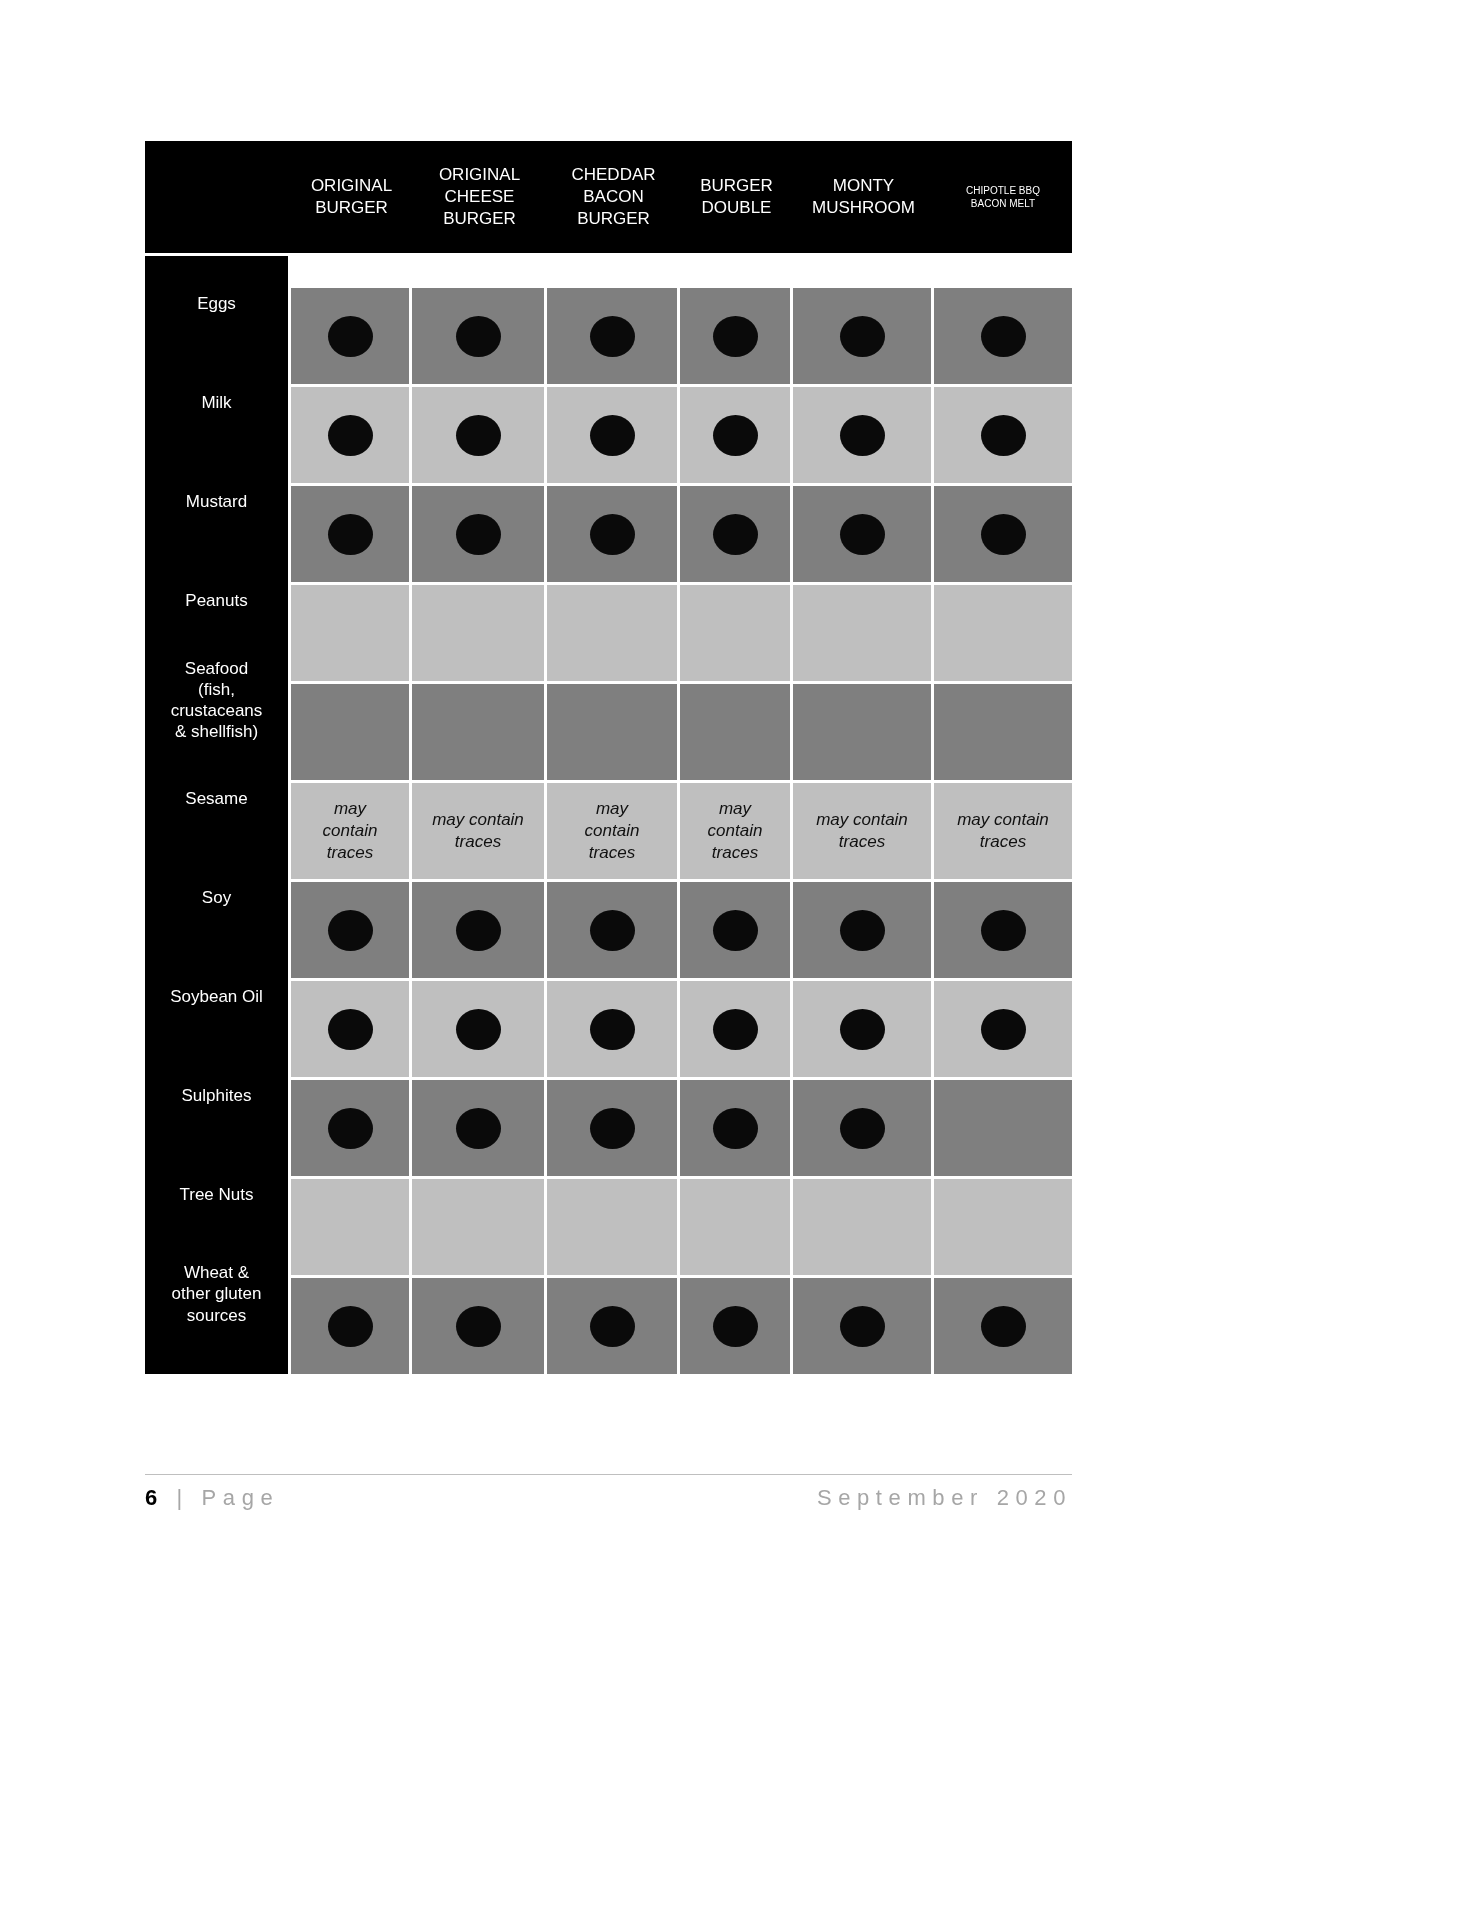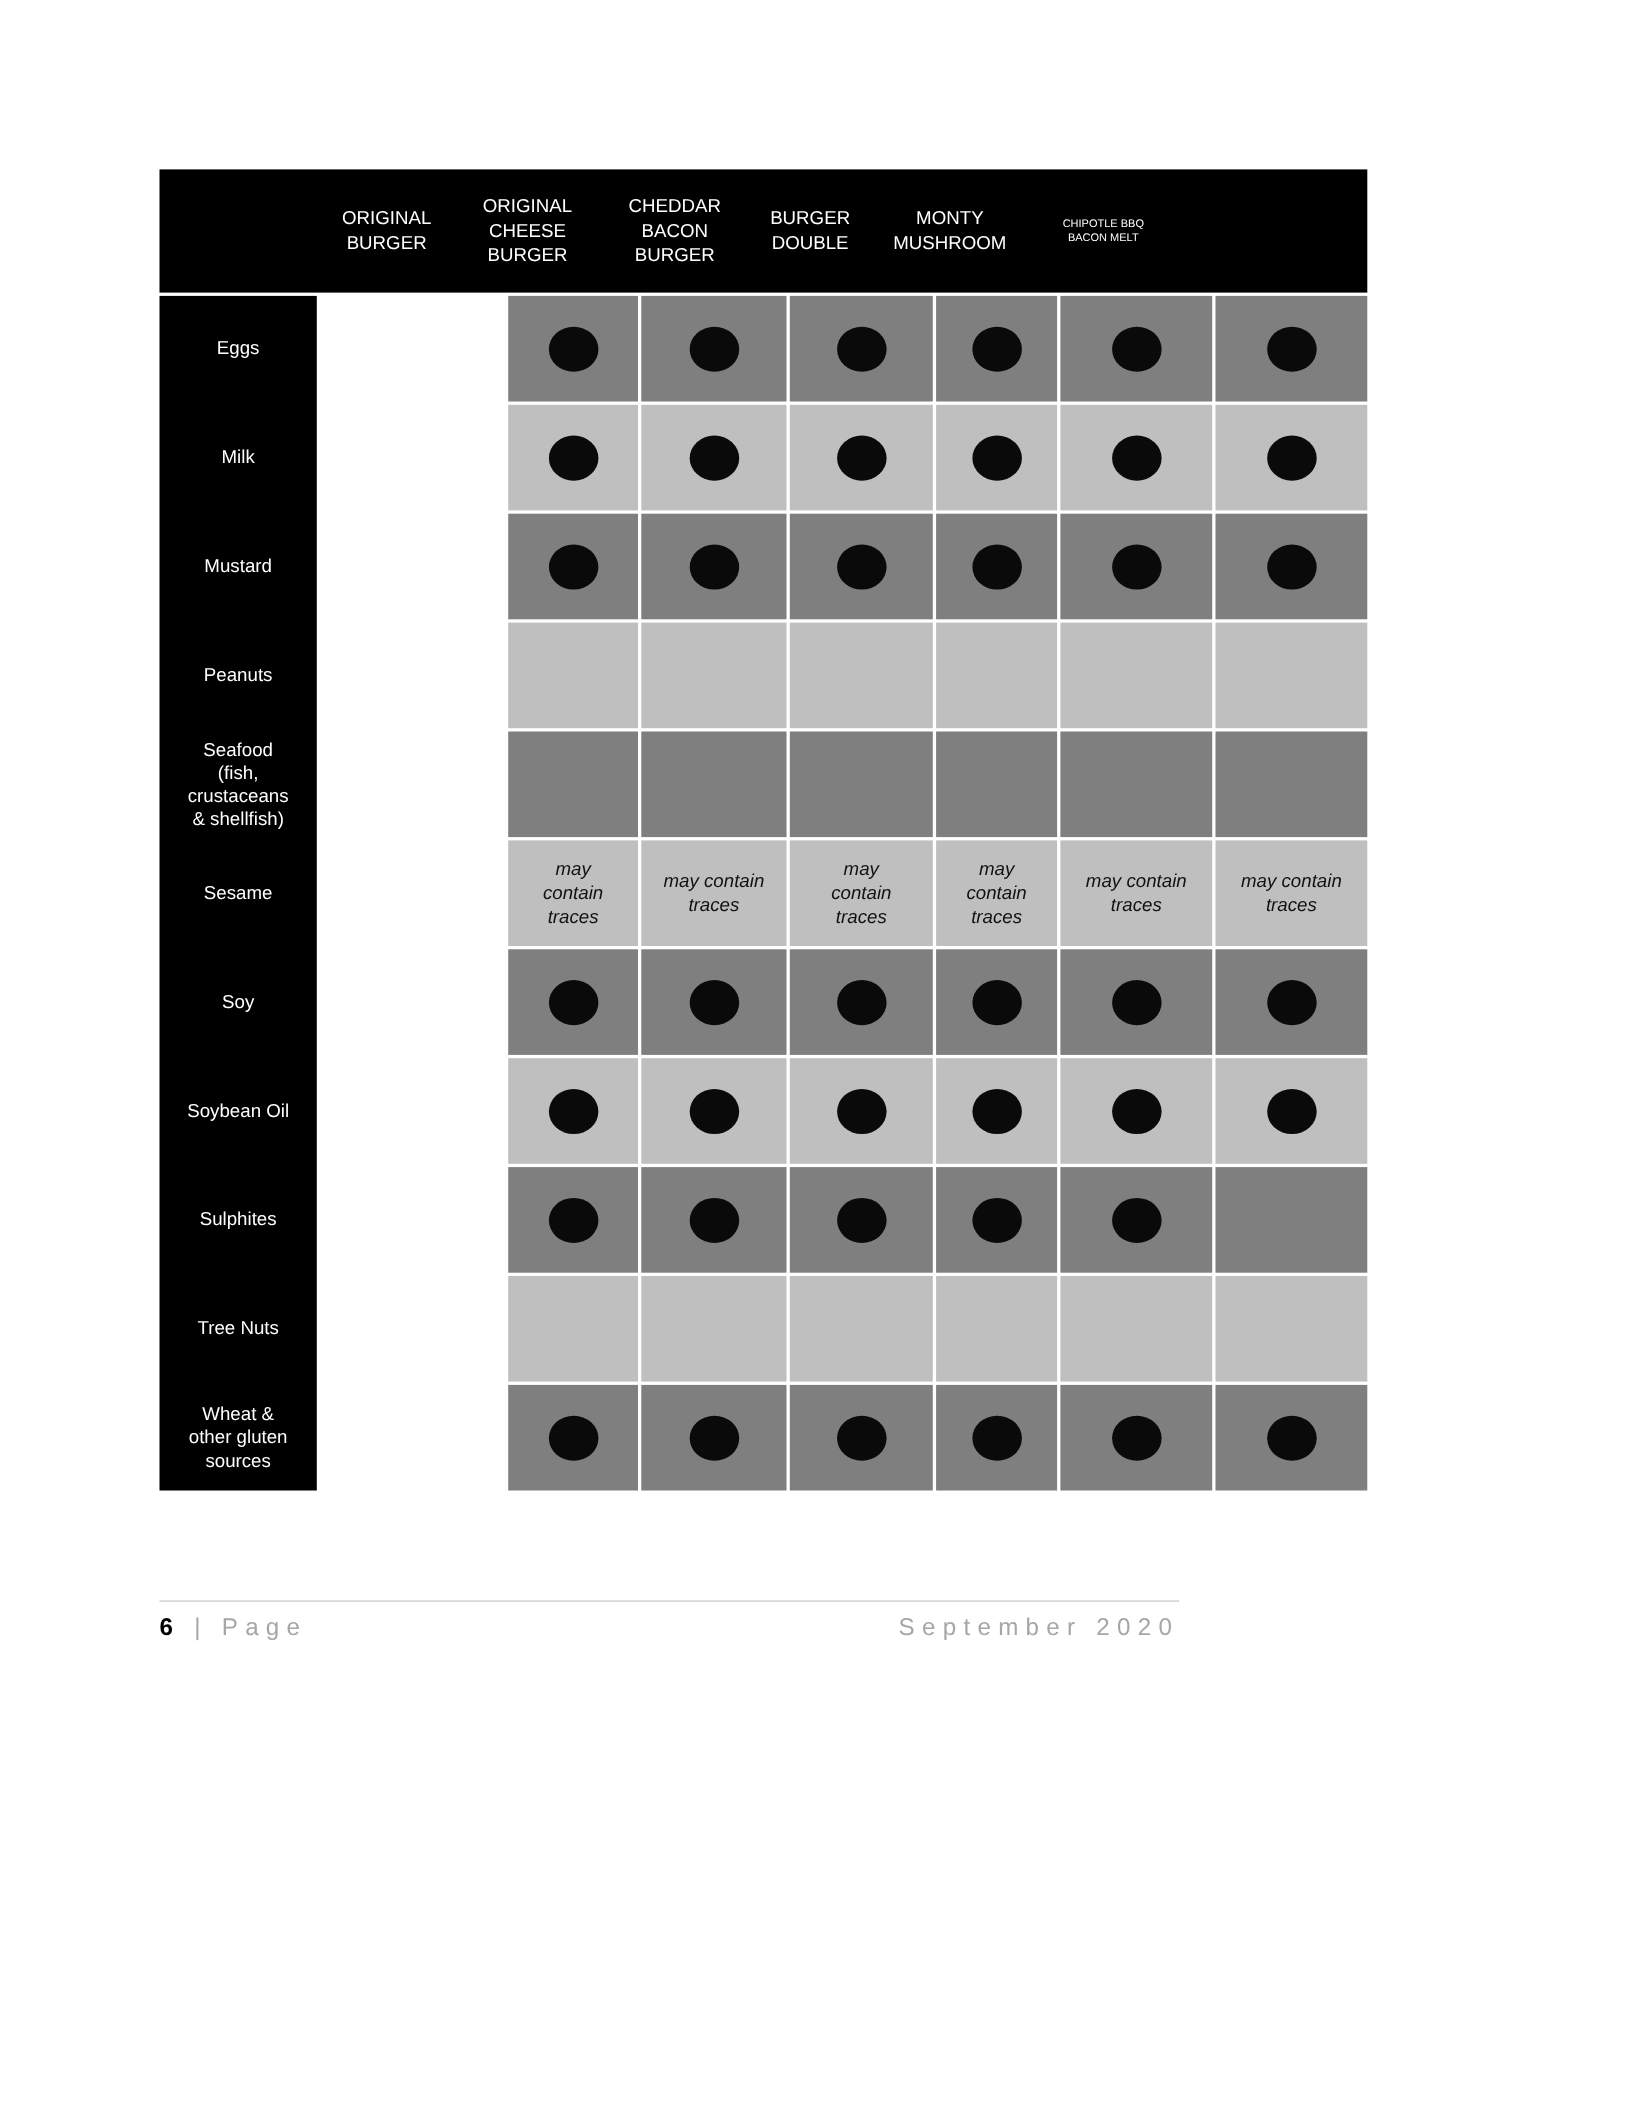--- a/index.html
+++ b/index.html
@@ -7,22 +7,22 @@
   body {
     width: 1484px;
     height: 1920px;
     position: relative;
     font-family: "Liberation Sans", sans-serif;
     overflow: hidden;
   }
   .content {
     position: absolute;
     left: 145px;
-    top: 154px;
-    width: 1098px;
+    top: 141px;
+    width: 927px;
   }
 
   
   .header-band {
     display: flex;
     background: var(--header-bg, #000);
     height: 112px;
     margin-bottom: 3px;
   }
   .corner { width: 146px; flex: 0 0 146px; }
@@ -60,20 +60,21 @@
     font-size: 17px;
     line-height: 1.25;
     white-space: pre-line;
     padding: 0 4px;
   }
   .data-grid {
     display: grid;
     gap: 3px;
     grid-auto-rows: 96px;
     background: #ffffff;
+    margin-top: 32px;
   }
   .cell {
     display: flex;
     align-items: center;
     justify-content: center;
   }
   .cell.dark  { background: var(--dark-row, #7f7f7f); }
   .cell.light { background: var(--light-row, #bfbfbf); }
   .dot {
     width: 45px;

